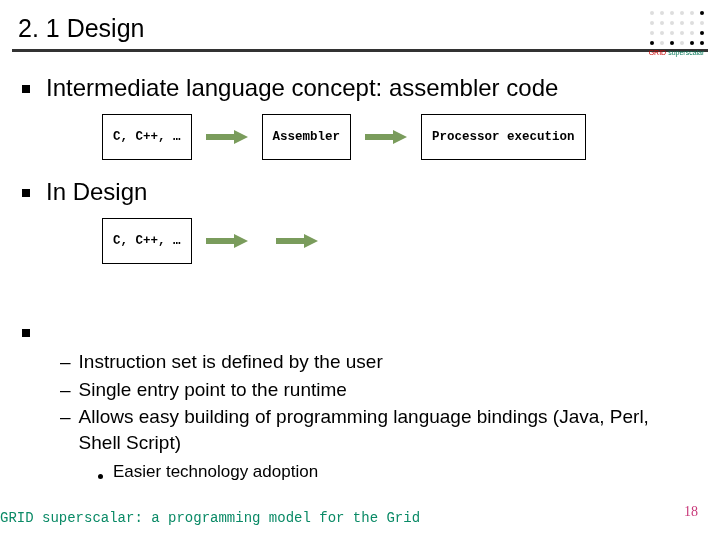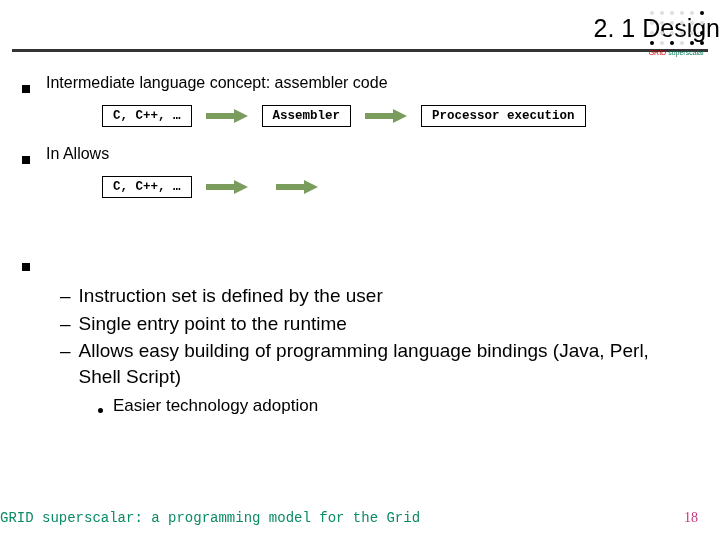--- a/index.html
+++ b/index.html
@@ -12,21 +12,20 @@
     overflow: hidden;
   }
   .header {
     padding: 14px 0 6px 18px;
     position: relative;
   }
   .title {
     font-size: 25px;
     color: #000;
     font-weight: normal;
-    text-align: right;
   }
   .hr {
     height: 3px;
     background: #333;
     margin: 0 12px 0 12px;
   }
   .logo {
     position: absolute;
     top: 8px;
     right: 14px;
@@ -48,42 +47,42 @@
   .logo-dots span.f { background: #ddd; }
   .logo-text { font-size: 7px; margin-top: 2px; }
   .logo-text .g { color: #c00; }
   .logo-text .s { color: #0a7a5a; }
   .content {
     padding: 22px 24px 0 22px;
   }
   .bullet-l1 {
     display: flex;
     align-items: flex-start;
-    font-size: 16px;
+    font-size: 24px;
     color: #000;
     margin-bottom: 12px;
   }
   .bullet-l1 .sq {
     width: 8px;
     height: 8px;
     background: #000;
     margin: 11px 16px 0 0;
     flex-shrink: 0;
   }
   .flowrow {
     display: flex;
     align-items: center;
     margin: 10px 0 18px 80px;
   }
   .box {
     border: 1px solid #000;
     font-family: "Courier New", monospace;
     font-weight: bold;
     font-size: 12.5px;
-    padding: 3px 10px;
+    padding: 15px 10px;
     white-space: nowrap;
   }
   .arrow {
     margin: 0 14px;
     flex-shrink: 0;
   }
   .bullet-l2 {
     display: flex;
     align-items: flex-start;
     font-size: 19px;
@@ -115,21 +114,21 @@
     bottom: 14px;
     width: 100%;
     text-align: left;
     font-family: Liberation Mono, monospace;
     font-size: 14px;
     color: #0a8a66;
     margin-top: 26px;
   }
   .pagenum {
     position: absolute;
-    bottom: 14px;
+    bottom: 20px;
     right: 22px;
     font-family: Georgia, serif;
     font-size: 14px;
     color: #c9397a;
   }
   .spacer-big { height: 36px; }
 </style>
 </head>
 <body>
 
@@ -183,21 +182,21 @@
     <div class="box">Assembler</div>
     <svg class="arrow" width="42" height="14">
         <rect x="0" y="4" width="28" height="6" fill="#7a9c5c"></rect>
         <polygon points="28,0 42,7 28,14" fill="#7a9c5c"></polygon>
       </svg>
     <div class="box">Processor execution</div>
   </div>
 
   <div class="bullet-l1">
     <div class="sq"></div>
-    <div>In Allows</div>
+    <div>In Design</div>
   </div>
 
   <div class="flowrow">
     <div class="box">C, C++, …</div>
     <svg class="arrow" width="42" height="14">
         <rect x="0" y="4" width="28" height="6" fill="#7a9c5c"></rect>
         <polygon points="28,0 42,7 28,14" fill="#7a9c5c"></polygon>
       </svg>
     <svg class="arrow" width="42" height="14">
         <rect x="0" y="4" width="28" height="6" fill="#7a9c5c"></rect>

